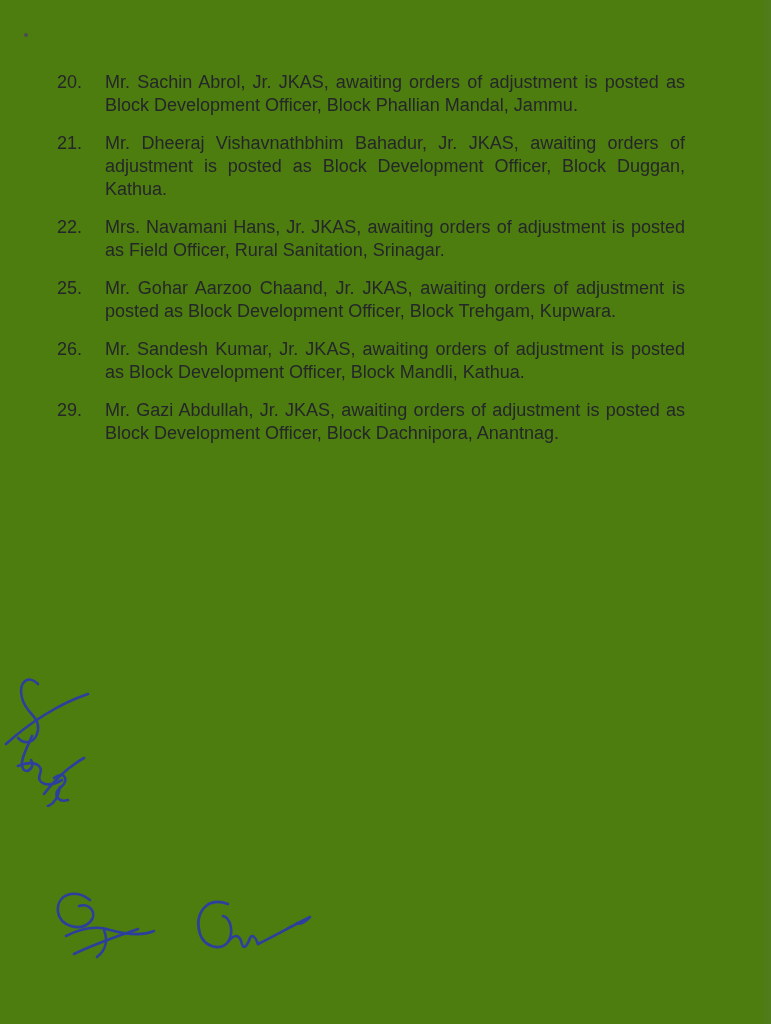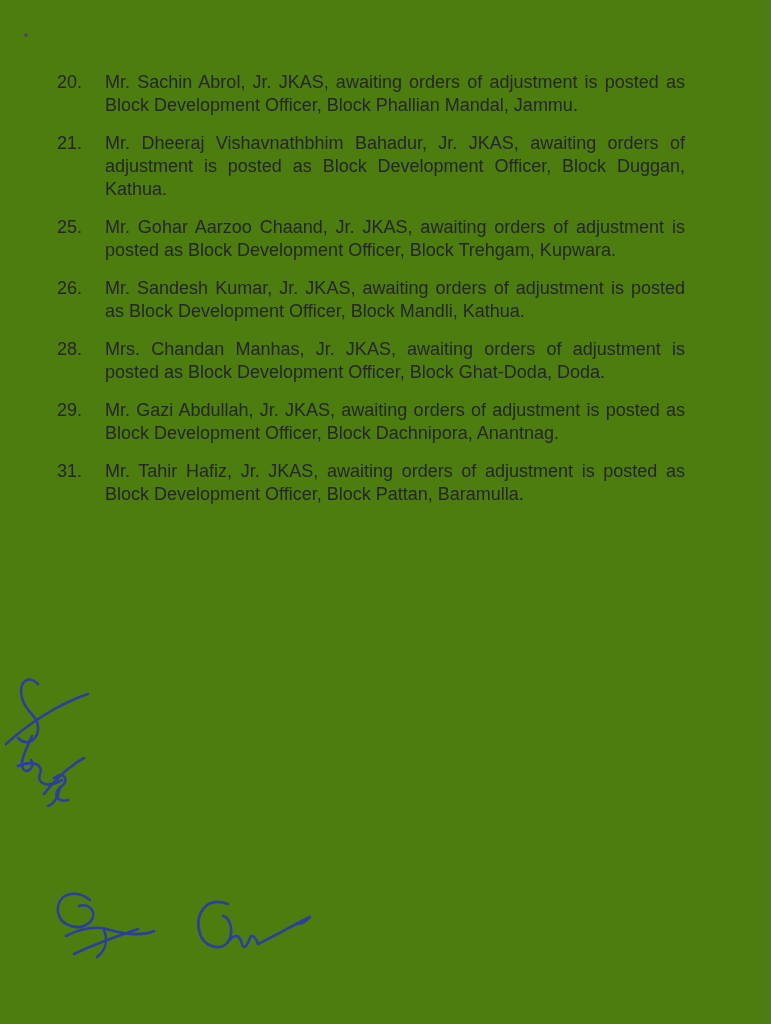--- a/index.html
+++ b/index.html
@@ -68,49 +68,45 @@
     <div class="item">
       <span class="num">20.</span>
       <p class="txt">Mr. Sachin Abrol, Jr. JKAS, awaiting orders of adjustment is posted as Block Development Officer, Block Phallian Mandal, Jammu.</p>
     </div>
 
     <div class="item">
       <span class="num">21.</span>
       <p class="txt">Mr. Dheeraj Vishavnathbhim Bahadur, Jr. JKAS, awaiting orders of adjustment is posted as Block Development Officer, Block Duggan, Kathua.</p>
     </div>
 
+    <div class="item">
+      <span class="num">22.</span>
+      <p class="txt">Mrs. Navamani Hans, Jr. JKAS, awaiting orders of adjustment is posted as Field Officer, Rural Sanitation, Srinagar.</p>
+    </div>
 
 
 
     <div class="item">
       <span class="num">25.</span>
       <p class="txt">Mr. Gohar Aarzoo Chaand, Jr. JKAS, awaiting orders of adjustment is posted as Block Development Officer, Block Trehgam, Kupwara.</p>
     </div>
 
     <div class="item">
       <span class="num">26.</span>
       <p class="txt">Mr. Sandesh Kumar, Jr. JKAS, awaiting orders of adjustment is posted as Block Development Officer, Block Mandli, Kathua.</p>
     </div>
 
 
-    <div class="item">
-      <span class="num">28.</span>
-      <p class="txt">Mrs. Chandan Manhas, Jr. JKAS, awaiting orders of adjustment is posted as Block Development Officer, Block Ghat-Doda, Doda.</p>
-    </div>
 
     <div class="item">
       <span class="num">29.</span>
       <p class="txt">Mr. Gazi Abdullah, Jr. JKAS, awaiting orders of adjustment is posted as Block Development Officer, Block Dachnipora, Anantnag.</p>
     </div>
 
 
-    <div class="item">
-      <span class="num">31.</span>
-      <p class="txt">Mr. Tahir Hafiz, Jr. JKAS, awaiting orders of adjustment is posted as Block Development Officer, Block Pattan, Baramulla.</p>
-    </div>
 
   </div>
 
   <svg class="handwriting" style="left:2px; top:672px;" width="110" height="135" viewBox="0 0 110 135">
     <path d="M36 12 C26 2 16 10 20 26 C24 42 38 44 36 58 C34 70 24 74 16 66"></path>
     <path d="M4 72 C26 52 56 32 86 22"></path>
     <path d="M30 64 C24 78 16 92 22 98 C27 101 33 94 29 88"></path>
     <path d="M16 94 C30 88 42 92 38 102 C34 112 46 116 60 108"></path>
     <path d="M42 122 C54 106 68 94 82 86"></path>
     <path d="M52 106 C62 98 68 108 59 115 C50 122 56 131 66 128"></path>

